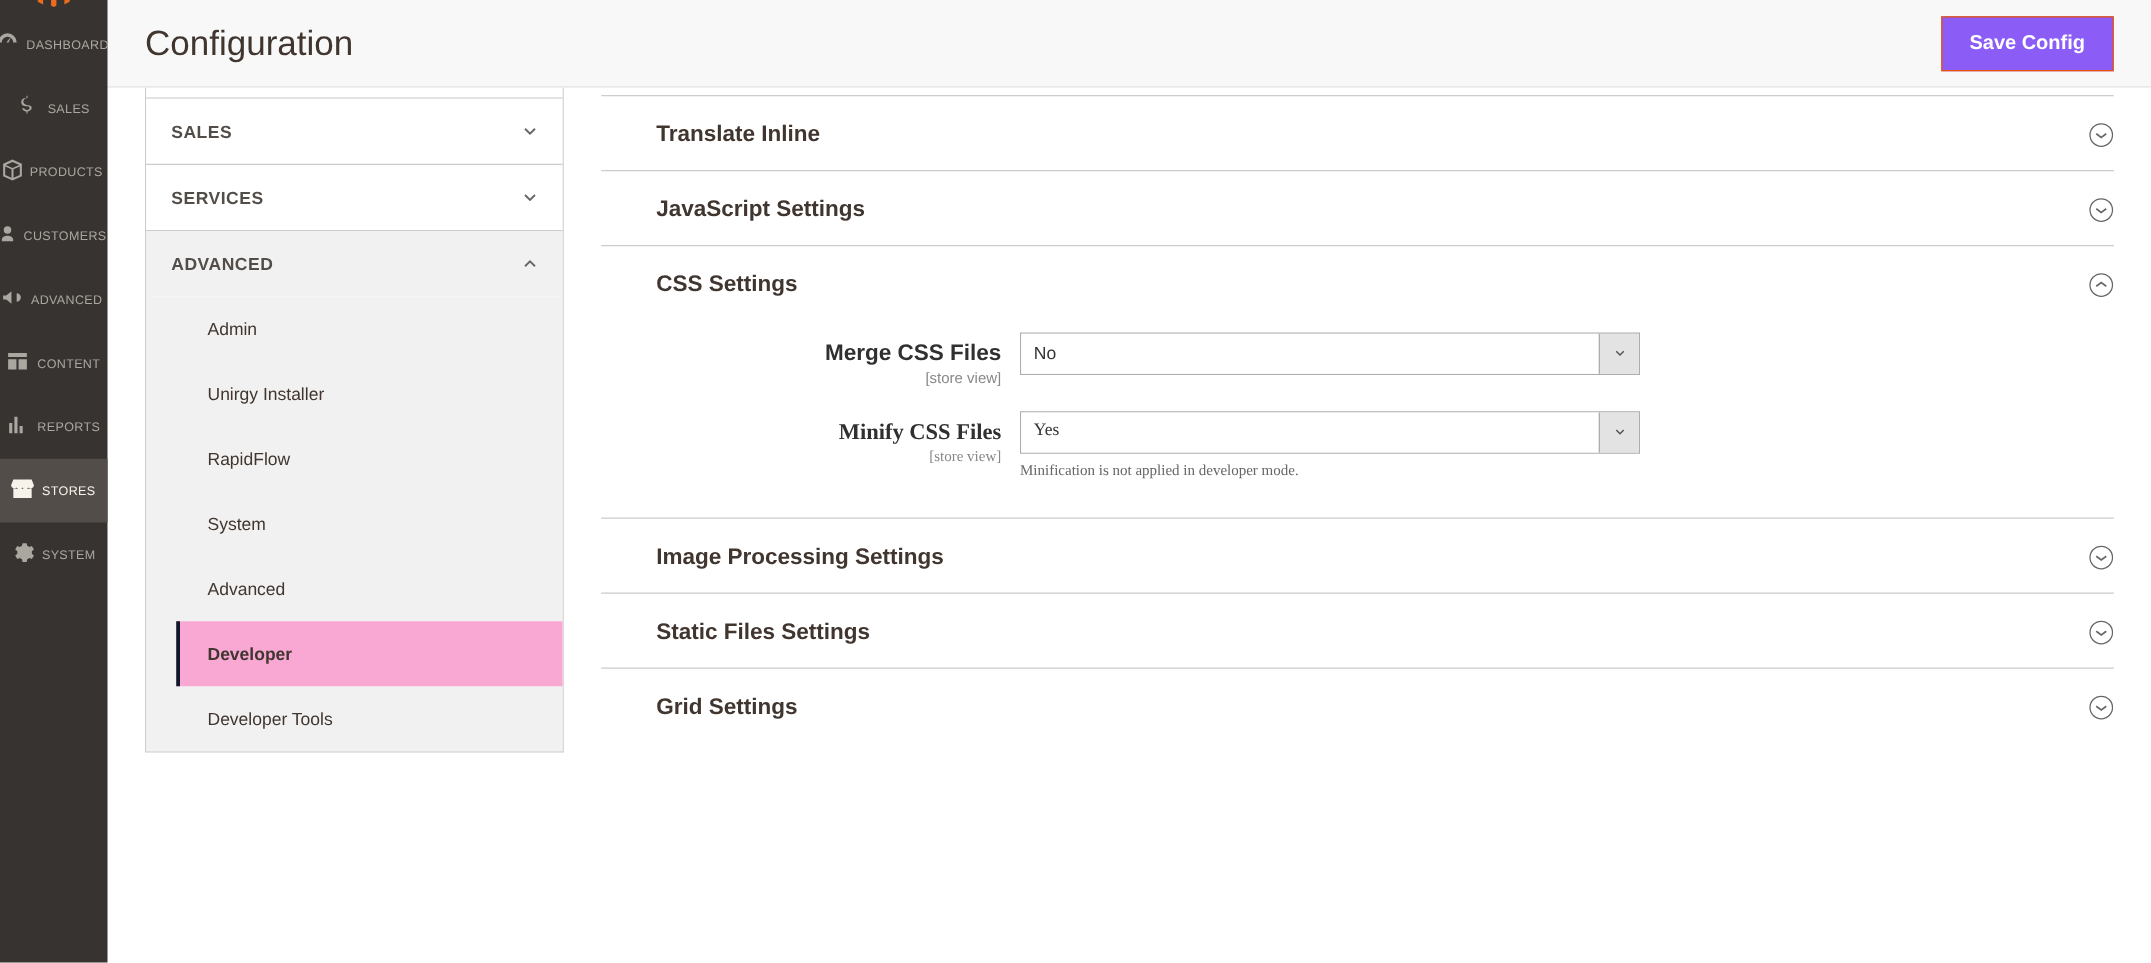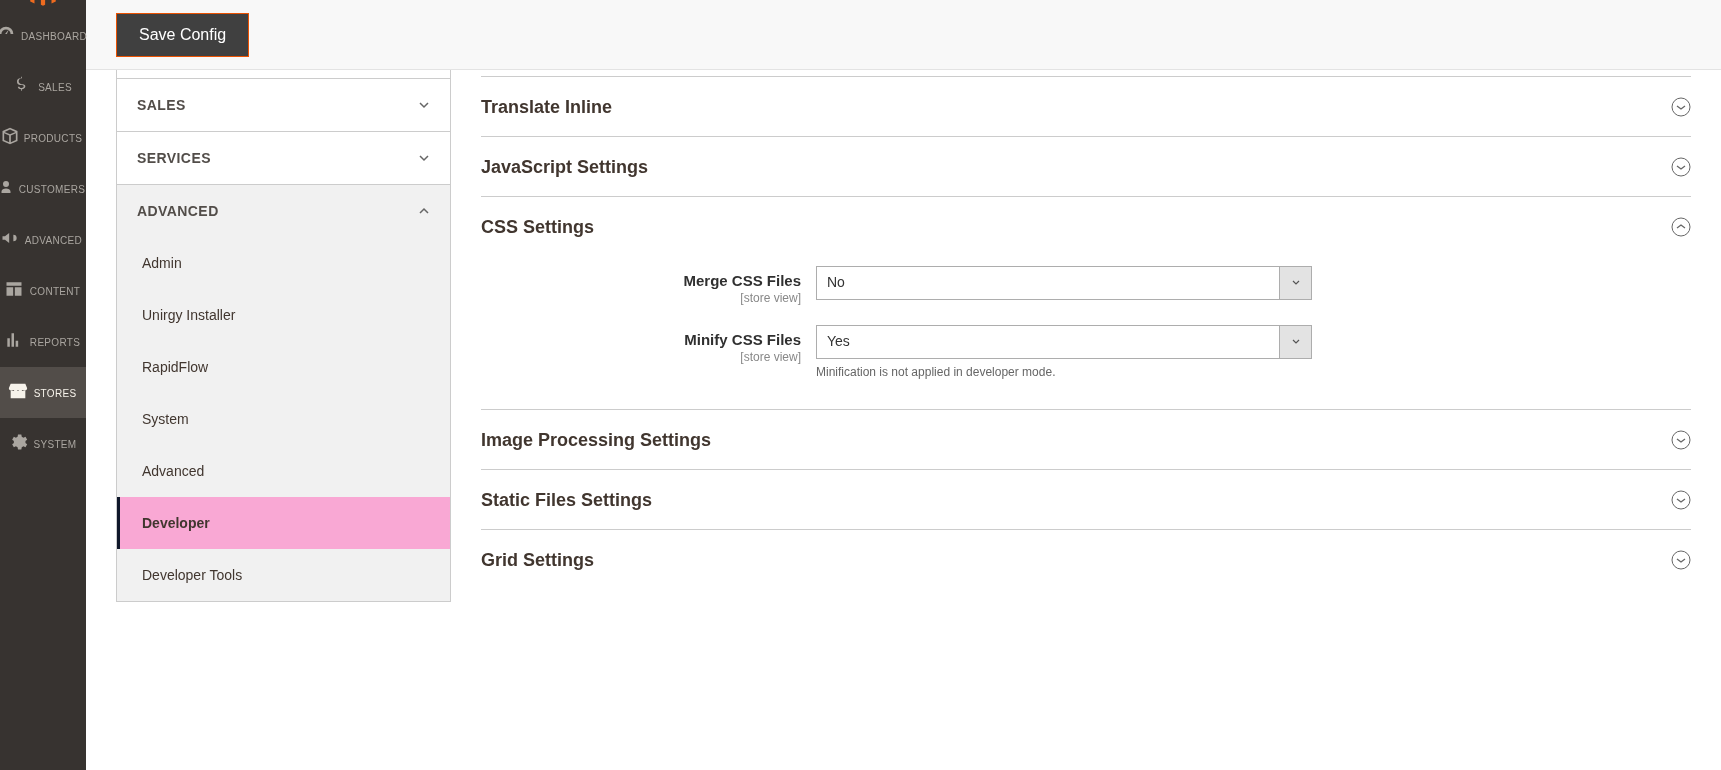--- a/index.html
+++ b/index.html
@@ -62,25 +62,25 @@
     justify-content:space-between;
     height:70px;
     z-index:30;
   }
   .page-title {
     font-size:28px;
     font-weight:400;
     color:#41362f;
   }
   .save-btn {
-    background:#404040;
+    background:#8b5cf6;
     color:#fff;
     border:1px solid #eb5202;
     font-size:16px;
-    font-weight:400;
+    font-weight:700;
     padding: 12px 22px;
     cursor:pointer;
   }
 
   .content {
     display:flex;
     padding: 0 30px 30px 30px;
   }
 
   
@@ -100,21 +100,21 @@
     align-items:center;
     padding: 18px 20px;
     font-size:14px;
     font-weight:600;
     color:#524d49;
     letter-spacing:.03em;
     cursor:pointer;
     background:#fff;
   }
   .tab-group-head.open { background:#f1f1f1;}
-  .tab-items { background:#f1f1f1; }
+  .tab-items { background:#f1f1f1;padding-left:24px; }
   .tab-item {
     padding: 18px 20px 18px 22px;
     font-size:14px;
     color:#41362f;
     cursor:pointer;
     border-left:3px solid transparent;
   }
   .tab-item.active {
     border-left:3px solid #0f172a;
     background:#f9a8d4;
@@ -126,42 +126,43 @@
   .settings {
     flex:1;
     padding-left:30px;
   }
   .section {
     border-bottom:1px solid #ccc;
   }
   .section-head {
     display:flex;
     justify-content:space-between;
-    align-items:flex-start;
+    align-items:flex-end;
     padding:20px 0 18px;
     cursor:pointer;
+    margin-left:44px;
   }
   .section-title {
     font-size:18px;
     font-weight:600;
     color:#41362f;
   }
   .section-body { padding: 10px 0 30px; }
   .field-row {
     display:flex;
     align-items:flex-start;
     margin-bottom:20px;
   }
   .field-label-wrap {
     width: 335px;
     text-align:right;
     padding-right:15px;
     padding-top:6px;
   }
-  .field-label { font-weight:600; color:#303030; font-size:15px;}
+  .field-label { font-weight:600; color:#303030; font-size:18px;}
   .field-scope { font-size:12px; color:#888; display:block; margin-top:2px;}
   .field-control { width:496px; }
   .select {
     display:flex;
     width:100%;
     height:34px;
     border:1px solid #adadad;
   }
   .select-value {
     flex:1;
@@ -258,20 +259,21 @@
         <svg viewBox="0 0 24 24" width="20" height="20" fill="#aaa6a0">
           <path d="M12 8a4 4 0 1 0 4 4 4 4 0 0 0-4-4zm9 4a7 7 0 0 0-.1-1.2l2.1-1.6-2-3.4-2.5 1a7 7 0 0 0-2-1.2L16 3h-4l-.5 2.6a7 7 0 0 0-2 1.2l-2.5-1-2 3.4 2.1 1.6A7 7 0 0 0 7 12a7 7 0 0 0 .1 1.2L5 14.8l2 3.4 2.5-1a7 7 0 0 0 2 1.2L12 21h4l.5-2.6a7 7 0 0 0 2-1.2l2.5 1 2-3.4-2.1-1.6A7 7 0 0 0 21 12z"></path>
         </svg>
       </span>
     <span class="nav-label">SYSTEM</span>
   </a>
 </nav>
 
 <div class="main">
   <div class="page-header">
+    <h1 class="page-title">Configuration</h1>
     <button class="save-btn">Save Config</button>
   </div>
 
   <div class="content">
 
     <aside class="config-tabs">
       <div class="tab-group">
         <div class="tab-group-head" style="padding-top:6px;padding-bottom:6px;overflow:hidden;height:12px;align-items:flex-end;">
           <span>CUSTOMERS</span>
           <svg class="caret" viewBox="0 0 12 12">
@@ -355,21 +357,21 @@
               <div class="select">
                 <div class="select-value">No</div>
                 <div class="select-arrow">
                     <svg width="8" height="8" viewBox="0 0 8 8">
                       <path d="M1 2l3 3 3-3" stroke="#555" stroke-width="1.2" fill="none"></path>
                     </svg>
                   </div>
               </div>
             </div>
           </div>
-          <div class="field-row" style="margin-bottom:0;">
+          <div class="field-row" style="margin-bottom:0;font-family:Liberation Serif, serif;">
             <div class="field-label-wrap">
               <span class="field-label">Minify CSS Files</span>
               <span class="field-scope">[store view]</span>
             </div>
             <div class="field-control">
               <div class="select">
                 <div class="select-value">Yes</div>
                 <div class="select-arrow">
                     <svg width="8" height="8" viewBox="0 0 8 8">
                       <path d="M1 2l3 3 3-3" stroke="#555" stroke-width="1.2" fill="none"></path>

